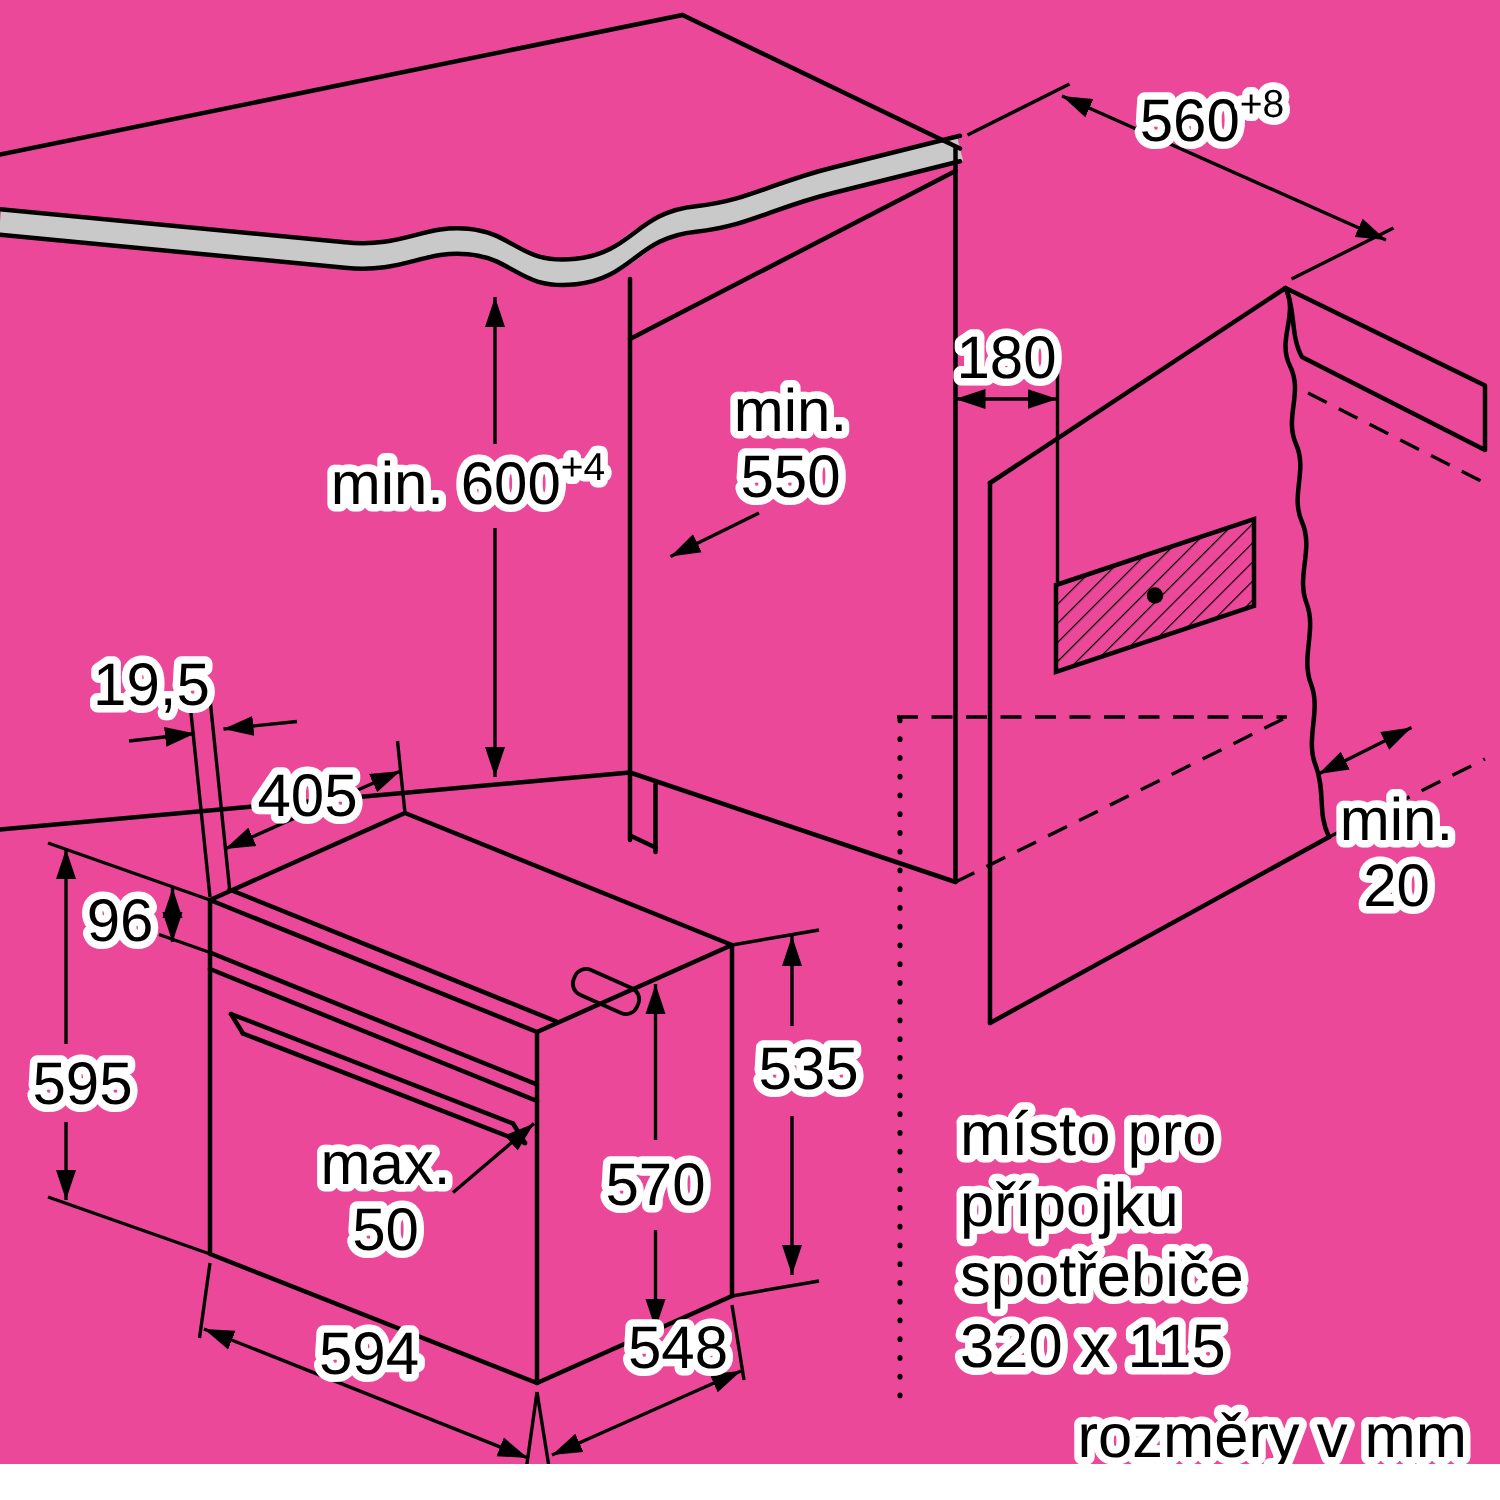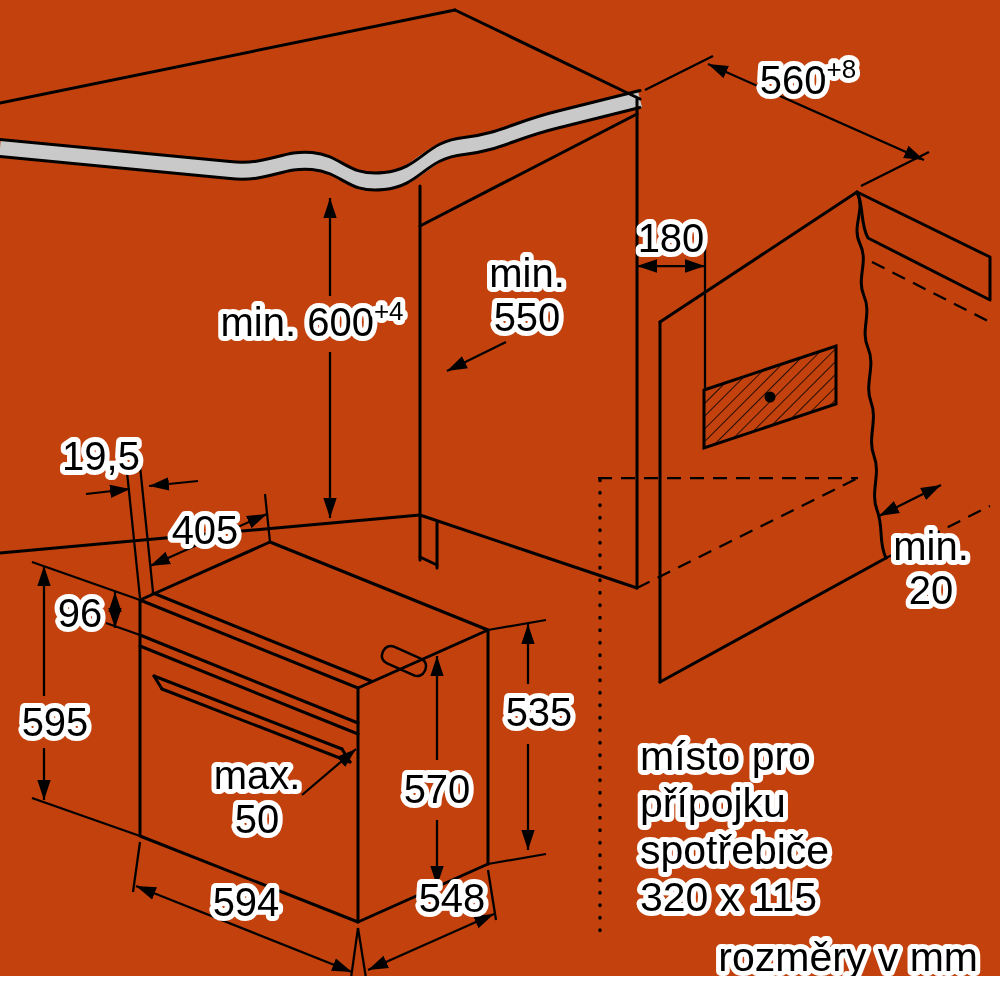--- a/index.html
+++ b/index.html
@@ -1,16 +1,16 @@
 <!DOCTYPE html>
 <html><head>
 <meta charset="utf-8">
 <style>
   html,body{margin:0;padding:0;background:#ffffff;}
-  .canvas{width:1000px;height:976px;position:relative;background:#c2410c;overflow:hidden;}
+  .canvas{width:1000px;height:976px;position:relative;background:#ec4899;overflow:hidden;}
   svg{display:block;}
   svg text{font-family:"Liberation Sans","DejaVu Sans",sans-serif;fill:#000;}
   .halo{paint-order:stroke;stroke:#ffffff;stroke-width:10px;stroke-linejoin:round;}
   .obj{fill:none;stroke:#000;stroke-width:3;stroke-linecap:round;stroke-linejoin:round;}
   .thin{fill:none;stroke:#000;stroke-width:2.25;stroke-linecap:butt;}
   .dash{fill:none;stroke:#000;stroke-width:2.25;stroke-dasharray:14 9;}
   .dot{fill:none;stroke:#000;stroke-width:3.4;stroke-dasharray:0.5 12;stroke-linecap:round;}
   .t40{font-size:40px;}
   .t41{font-size:41px;}
   .sup{font-size:26px;}

